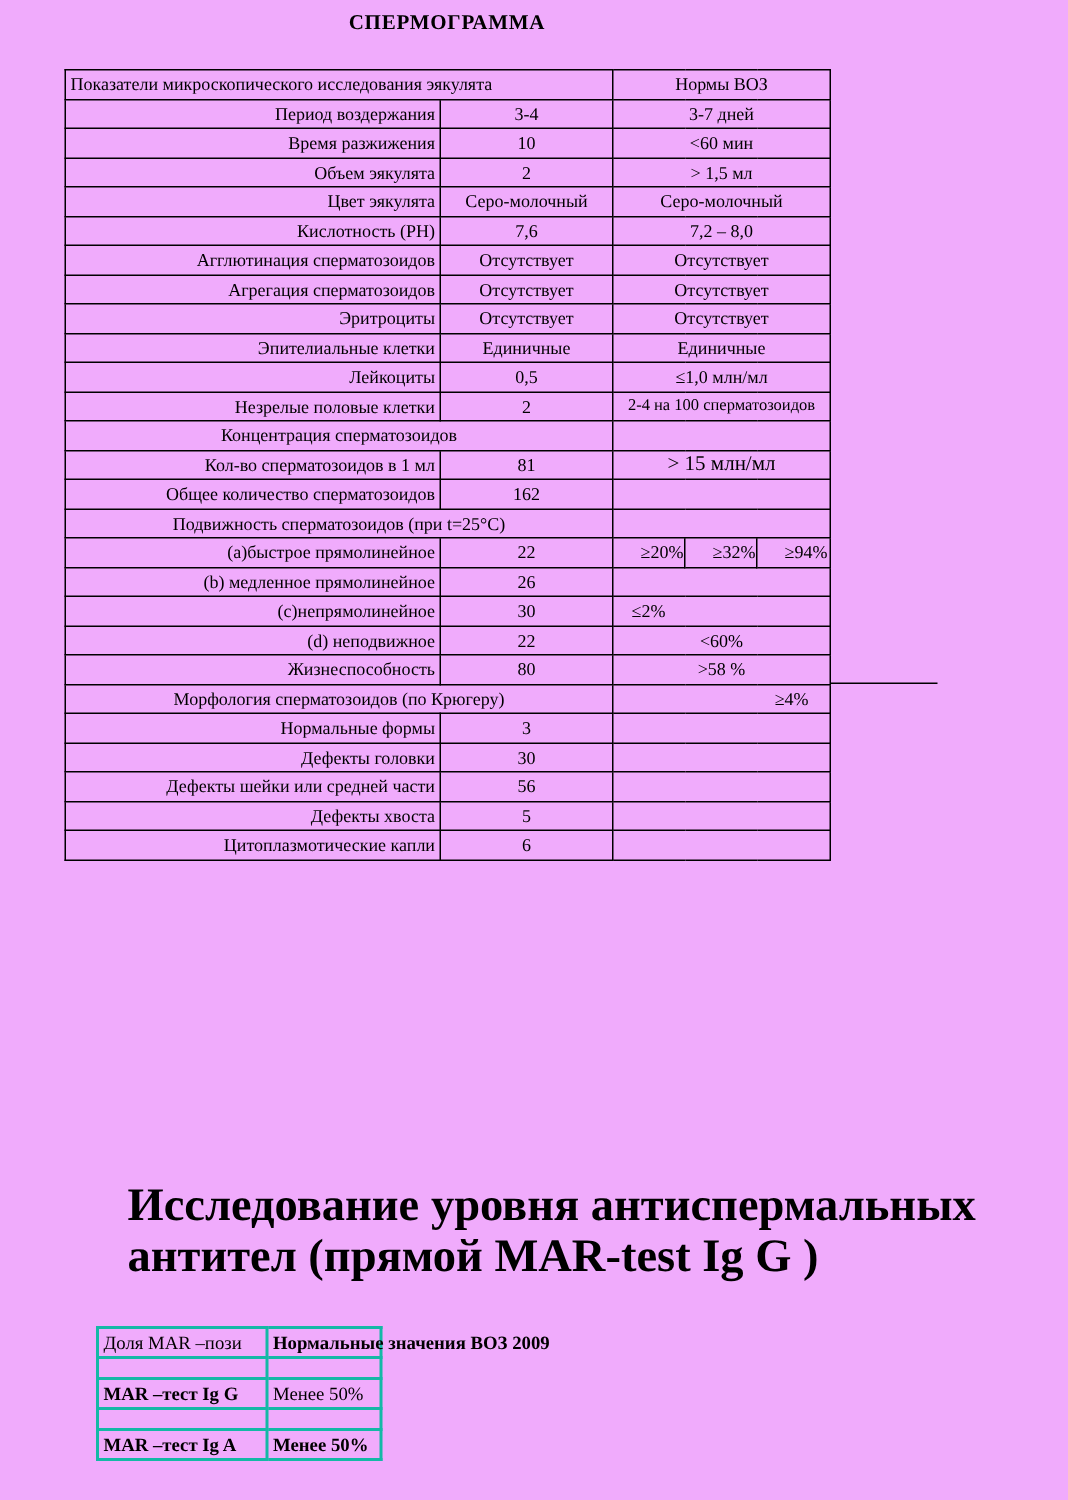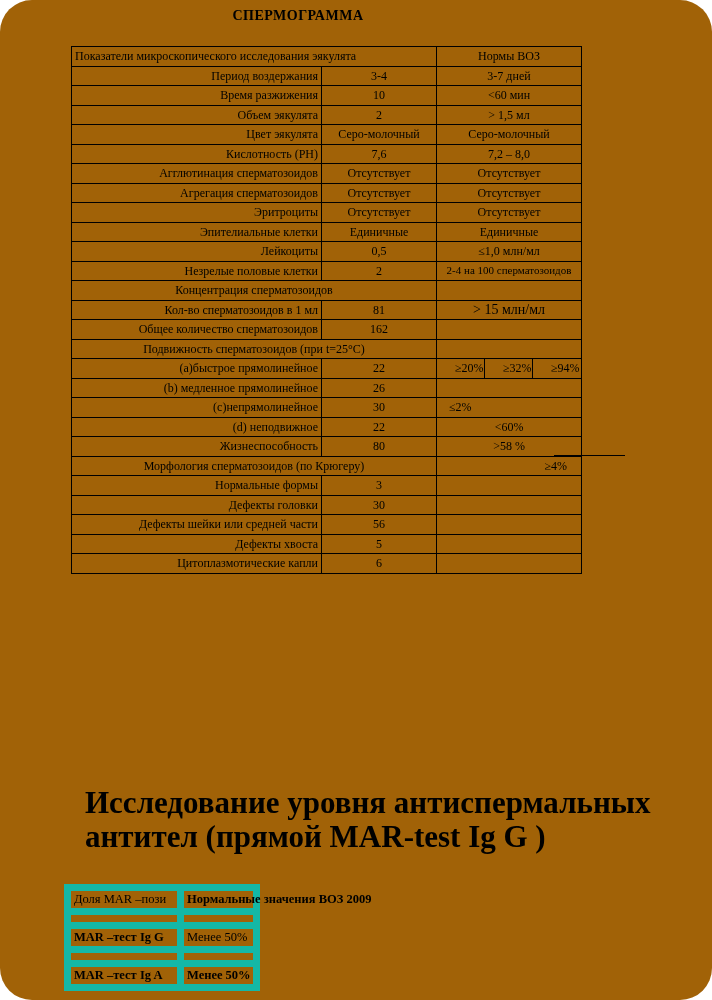--- a/index.html
+++ b/index.html
@@ -3,30 +3,30 @@
 <meta charset="utf-8">
 <style>
   * { box-sizing: border-box; }
   html, body { margin: 0; padding: 0; }
   body {
     width: 712px; height: 1000px;
     background: #ffffff;
     font-family: "Liberation Serif", serif;
     color: #000;
   }
-  .page { position: relative; width: 712px; height: 1000px; overflow: hidden; background: #a16207; border-radius: 32px; }
+  .page { position: relative; width: 712px; height: 1000px; overflow: hidden; background: #f0abfc; }
 
   .doc-title {
     position: absolute; top: 8px; left: 43px; width: 510px;
     text-align: center; font-weight: bold; font-size: 14px; letter-spacing: 0.5px;
   }
 
   .main-table {
     position: absolute; top: 46px; left: 43px; width: 510px;
-    border-collapse: collapse; table-layout: fixed; margin-left: 28px;
+    border-collapse: collapse; table-layout: fixed;
   }
   .main-table td, .main-table th {
     border: 1px solid #000;
     font-size: 12px; font-weight: normal;
     padding: 1px 3px; height: 19.5px; line-height: 1.2;
     vertical-align: middle; white-space: nowrap; overflow: hidden;
   }
   .head-params { text-align: left; font-weight: bold; }
   .head-norms  { text-align: center; font-weight: bold; }
   .label { text-align: right; }
@@ -49,21 +49,21 @@
     position: absolute; left: 85px; top: 786px;
     font-size: 31px; font-weight: bold; line-height: 34px;
     white-space: nowrap;
   }
 
   .mar-table {
     position: absolute; left: 64px; top: 884px; width: 189px;
     border-collapse: collapse; table-layout: fixed;
   }
   .mar-table td {
-    border: 7px solid #14b8a6;
+    border: 2px solid #14b8a6;
     font-size: 12.5px; padding: 1px 3px;
     vertical-align: middle; white-space: nowrap;
   }
   .mar-table tr.text-row td { height: 20px; }
   .mar-table tr.spacer td   { height: 14px; }
   .mar-label { text-align: left; }
   .mar-norm  { text-align: left; overflow: visible; }
 </style>
 </head>
 <body>

